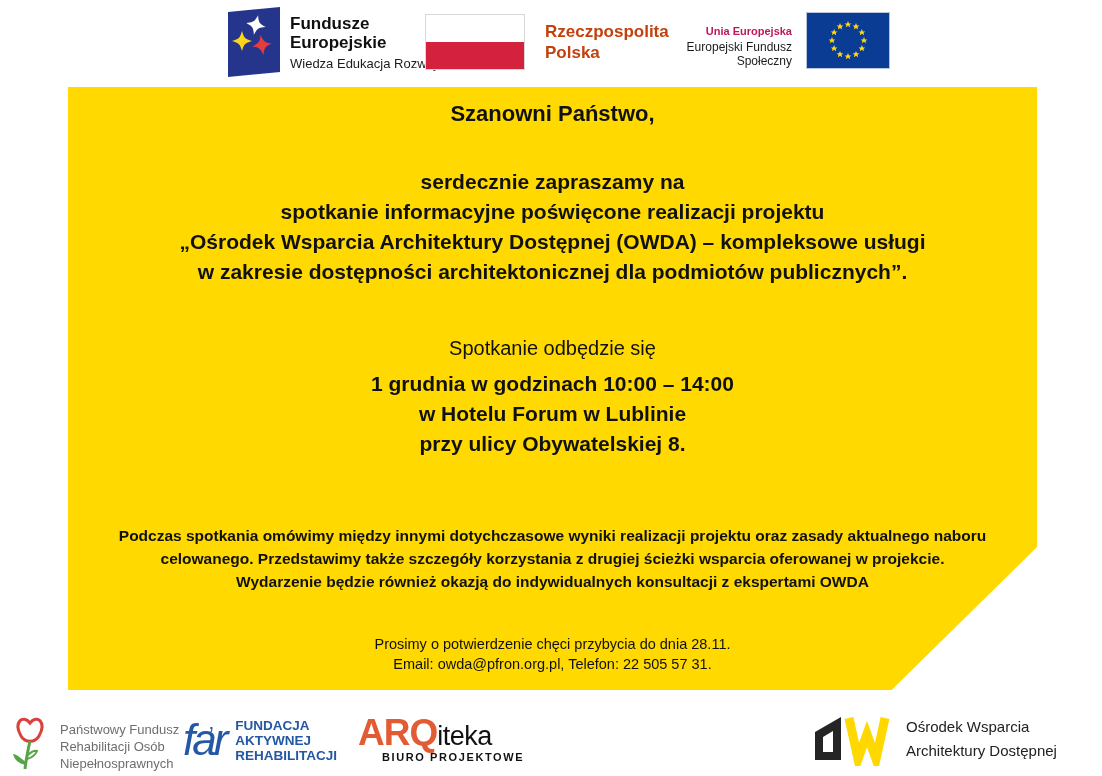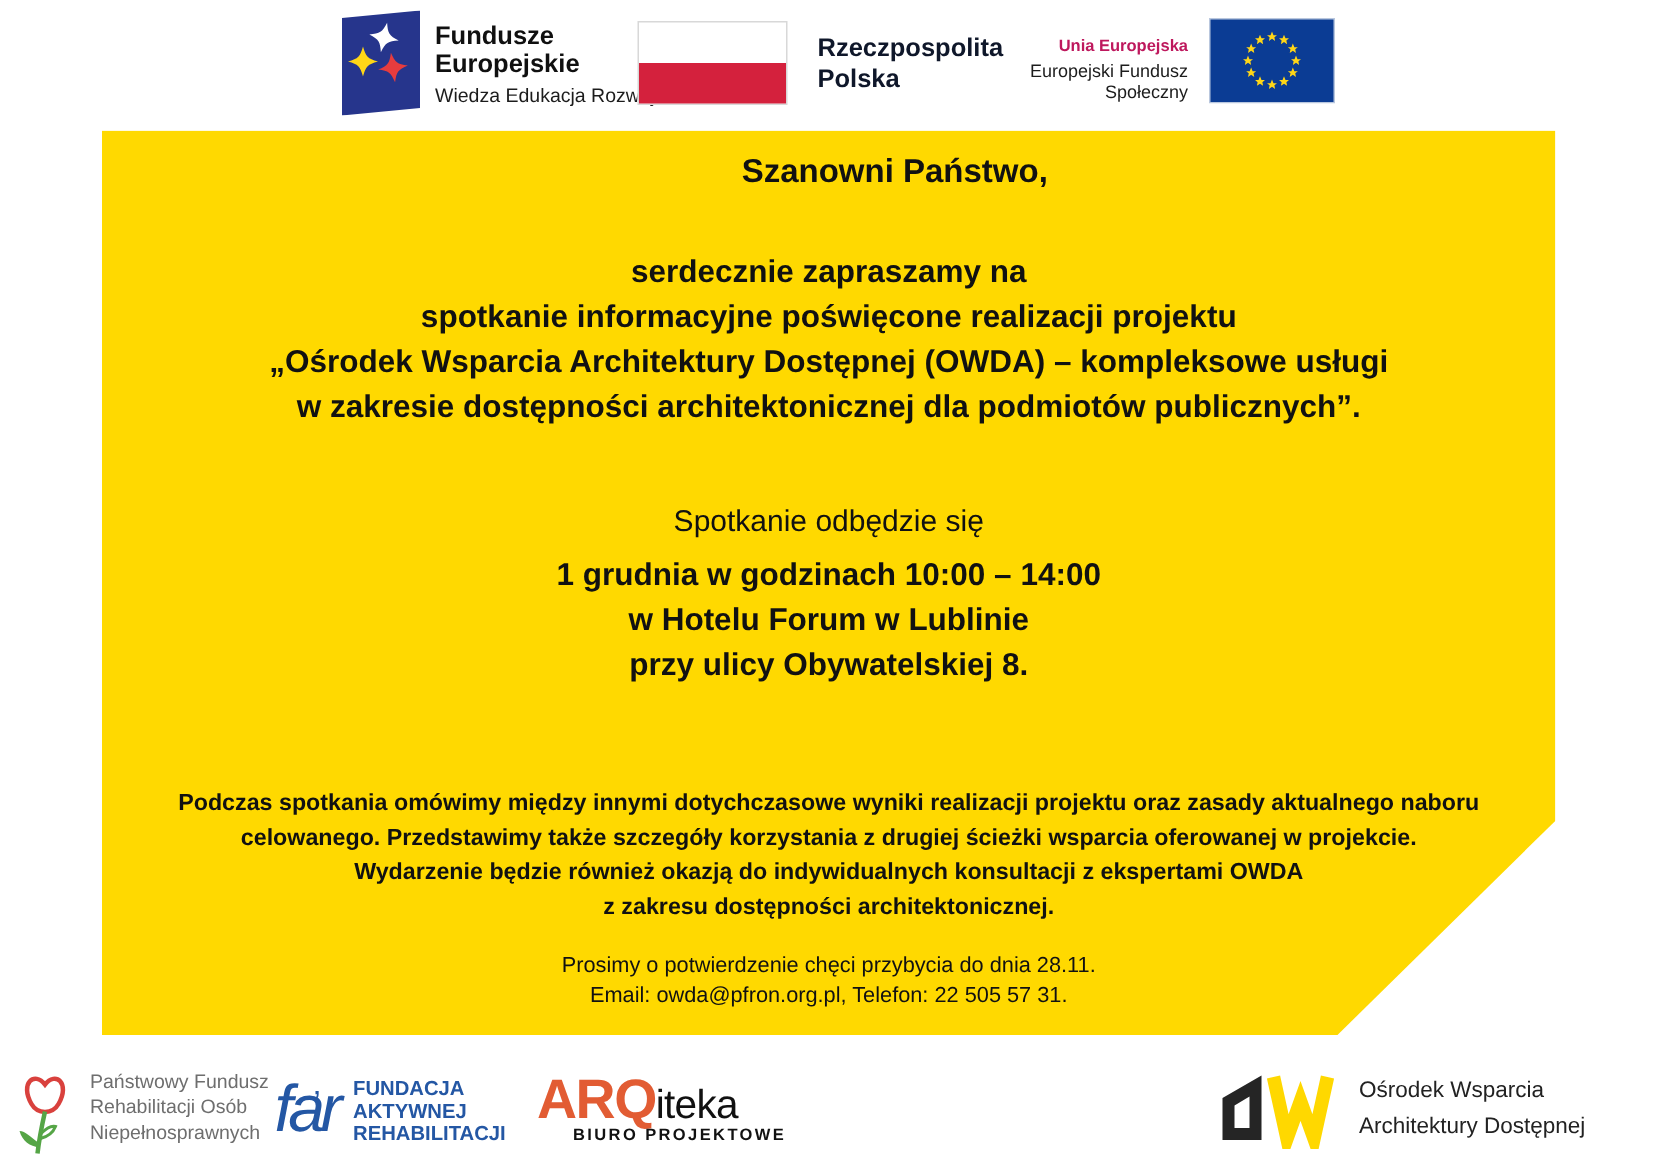--- a/index.html
+++ b/index.html
@@ -11,41 +11,41 @@
   .header{position:absolute;left:0;top:0;width:936px;height:87px;background:#fff;}
   .fe-group{position:absolute;left:228px;top:7px;display:flex;align-items:center;}
   .fe-flag{width:52px;height:70px;}
   .fe-text{margin-left:10px;}
   .fe-title{font-weight:bold;font-size:17px;line-height:19px;color:#101010;}
   .fe-sub{font-size:13px;color:#1c1c1c;margin-top:4px;}
   .pl-group{position:absolute;left:425px;top:14px;display:flex;align-items:center;}
   .pl-flag{width:100px;height:56px;border:1px solid #d8d8d8;box-sizing:border-box;background:#fff;}
   .pl-flag .red{position:absolute;left:0;bottom:0;width:100%;height:50%;background:#d4213d;}
   .pl-flag{position:relative;}
-  .pl-text{margin-left:20px;font-weight:bold;font-size:17px;line-height:21px;color:#0f172a;}
+  .pl-text{margin-left:20px;font-weight:bold;font-size:17px;line-height:21px;color:#c2410c;}
   .eu-group{position:absolute;left:630px;top:12px;display:flex;align-items:flex-start;}
   .eu-text{width:162px;text-align:right;margin-top:13px;}
   .eu-title{font-weight:bold;font-size:11px;color:#be185d;}
   .eu-sub{font-size:12px;color:#1c1c1c;margin-top:3px;}
   .eu-flag{margin-left:14px;width:84px;height:57px;}
   
   .invitation{
     position:absolute;left:68px;top:87px;width:969px;height:603px;background:#ffd900;
     clip-path:polygon(0 0,100% 0,100% 76.3%,85% 100%,0 100%);
     text-align:center;
   }
   .inv-abs{position:absolute;left:0;width:100%;}
-  .salutation{top:14px;font-weight:bold;font-size:22px;padding-left:44px;}
+  .salutation{top:14px;font-weight:bold;font-size:22px;}
   .intro{top:80px;font-weight:bold;font-size:21px;line-height:30px;}
   .meeting-intro{top:228px;font-size:20px;font-weight:normal;margin-top:22px;}
   .details{top:282px;font-weight:bold;font-size:21px;line-height:30px;}
   .description{top:437px;font-weight:bold;font-size:15.5px;line-height:23px;}
   .rsvp{top:547px;font-size:14.5px;line-height:20px;font-weight:normal;}
   
-  .pfron{position:absolute;left:10px;top:712px;display:flex;align-items:flex-start;}
+  .pfron{position:absolute;left:10px;top:712px;display:flex;align-items:flex-end;}
   .pfron-text{margin-left:8px;font-size:13px;line-height:17px;color:#6e6e6e;}
   .far{position:absolute;left:183px;top:712px;display:flex;align-items:center;}
   .far-icon{font-size:44px;font-style:italic;color:#2457a4;letter-spacing:-3px;line-height:56px;position:relative;}
   .far-apo{position:absolute;top:-4px;left:26px;font-size:22px;font-style:normal;}
   .far-text{margin-left:10px;font-weight:bold;font-size:13.5px;line-height:15px;color:#2457a4;}
   .arq{position:absolute;left:358px;top:716px;}
   .arq-row{display:flex;align-items:flex-end;}
   .arq-part1{font-weight:bold;font-size:37px;line-height:34px;color:#e25c33;letter-spacing:-1px;}
   .arq-part2{font-weight:500;font-size:27px;line-height:27px;color:#111;letter-spacing:-0.5px;}
   .arq-sub{font-weight:600;font-size:11px;letter-spacing:1.6px;color:#111;margin-top:1px;padding-left:24px;}
@@ -125,21 +125,20 @@
   <div class="inv-abs details">
     <div>1 grudnia w godzinach 10:00 – 14:00</div>
     <div>w Hotelu Forum w Lublinie</div>
     <div>przy ulicy Obywatelskiej 8.</div>
   </div>
 
   <div class="inv-abs description">
     <div>Podczas spotkania omówimy między innymi dotychczasowe wyniki realizacji projektu oraz zasady aktualnego naboru</div>
     <div>celowanego. Przedstawimy także szczegóły korzystania z drugiej ścieżki wsparcia oferowanej w projekcie.</div>
     <div>Wydarzenie będzie również okazją do indywidualnych konsultacji z ekspertami OWDA</div>
-    <div>z zakresu dostępności architektonicznej.</div>
   </div>
 
   <div class="inv-abs rsvp">
     <div>Prosimy o potwierdzenie chęci przybycia do dnia 28.11.</div>
     <div>Email: owda@pfron.org.pl, Telefon: 22 505 57 31.</div>
   </div>
 </div>
 
 <div class="pfron">
   <svg width="42" height="60" viewBox="0 0 42 60">

